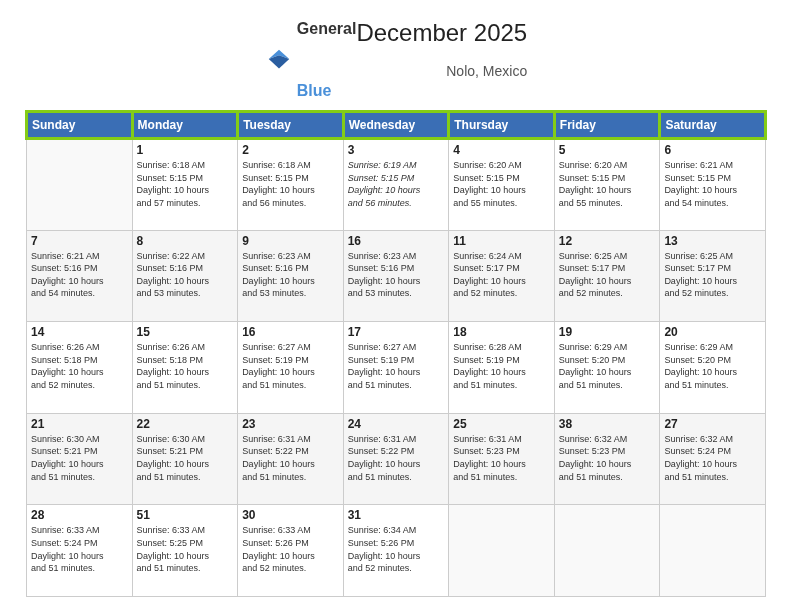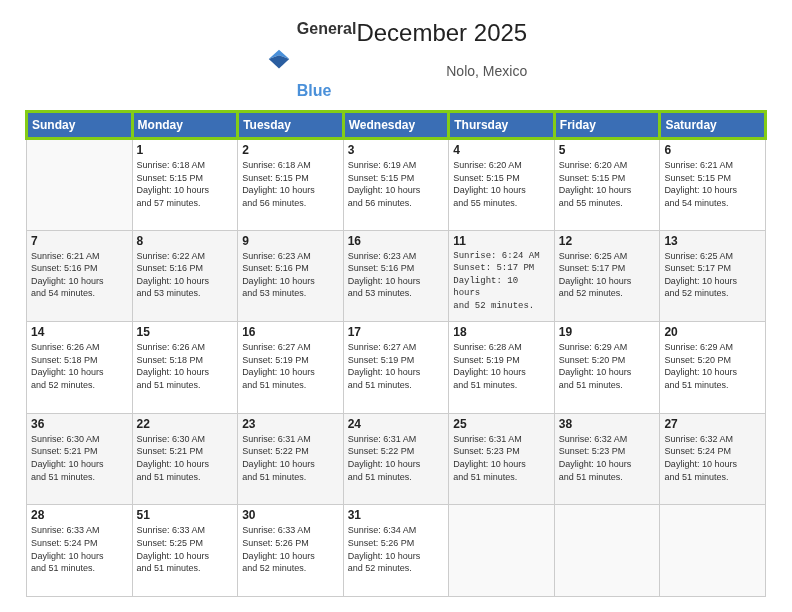--- a/index.html
+++ b/index.html
@@ -136,21 +136,21 @@
           </td>
           <td>
             <div class="day-number">2</div>
             <div class="day-info" style="white-space: pre-line;">Sunrise: 6:18 AM
 Sunset: 5:15 PM
 Daylight: 10 hours
 and 56 minutes.</div>
           </td>
           <td>
             <div class="day-number">3</div>
-            <div class="day-info" style="white-space: pre-line;">Sunrise: 6:19 AM
+            <div class="day-info" style="white-space: pre-line; font-style: italic;">Sunrise: 6:19 AM
 Sunset: 5:15 PM
 Daylight: 10 hours
 and 56 minutes.</div>
           </td>
           <td>
             <div class="day-number">4</div>
             <div class="day-info" style="white-space: pre-line;">Sunrise: 6:20 AM
 Sunset: 5:15 PM
 Daylight: 10 hours
 and 55 minutes.</div>
@@ -194,21 +194,21 @@
           </td>
           <td>
             <div class="day-number">16</div>
             <div class="day-info" style="white-space: pre-line;">Sunrise: 6:23 AM
 Sunset: 5:16 PM
 Daylight: 10 hours
 and 53 minutes.</div>
           </td>
           <td>
             <div class="day-number">11</div>
-            <div class="day-info" style="white-space: pre-line; font-family: Liberation Mono, monospace;">Sunrise: 6:24 AM
+            <div class="day-info" style="white-space: pre-line;">Sunrise: 6:24 AM
 Sunset: 5:17 PM
 Daylight: 10 hours
 and 52 minutes.</div>
           </td>
           <td>
             <div class="day-number">12</div>
             <div class="day-info" style="white-space: pre-line;">Sunrise: 6:25 AM
 Sunset: 5:17 PM
 Daylight: 10 hours
 and 52 minutes.</div>
@@ -267,21 +267,21 @@
           <td>
             <div class="day-number">20</div>
             <div class="day-info" style="white-space: pre-line;">Sunrise: 6:29 AM
 Sunset: 5:20 PM
 Daylight: 10 hours
 and 51 minutes.</div>
           </td>
         </tr>
         <tr class="row-shaded">
           <td>
-            <div class="day-number">36</div>
+            <div class="day-number">21</div>
             <div class="day-info" style="white-space: pre-line;">Sunrise: 6:30 AM
 Sunset: 5:21 PM
 Daylight: 10 hours
 and 51 minutes.</div>
           </td>
           <td>
             <div class="day-number">22</div>
             <div class="day-info" style="white-space: pre-line;">Sunrise: 6:30 AM
 Sunset: 5:21 PM
 Daylight: 10 hours

